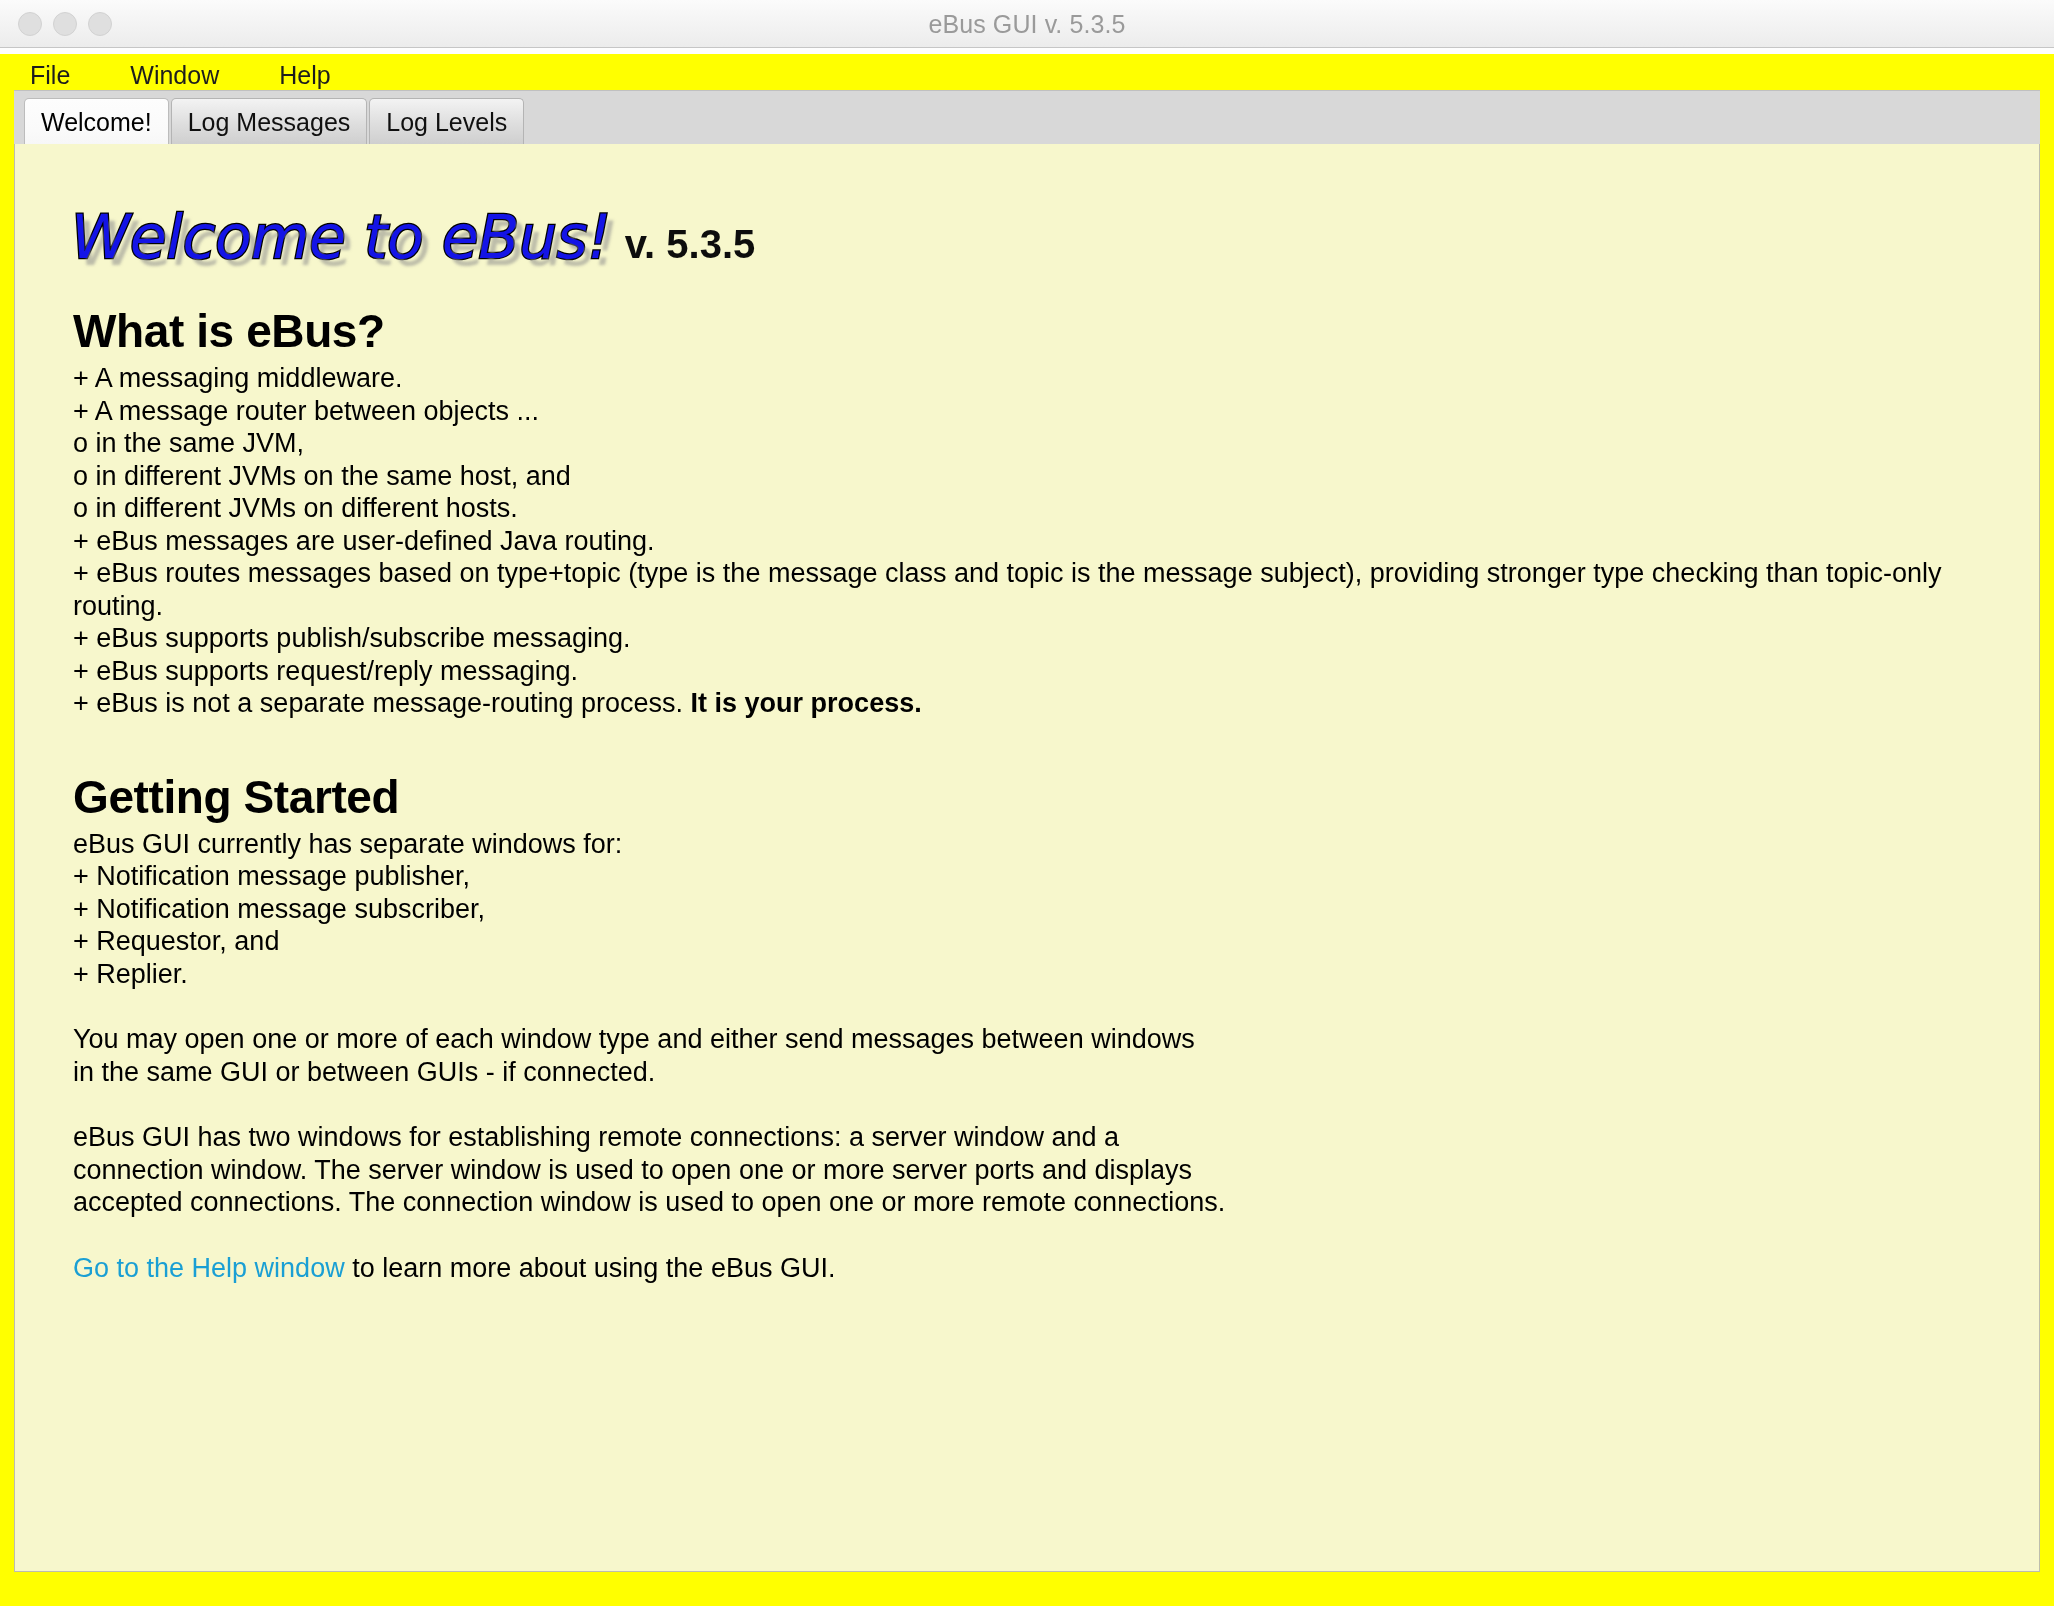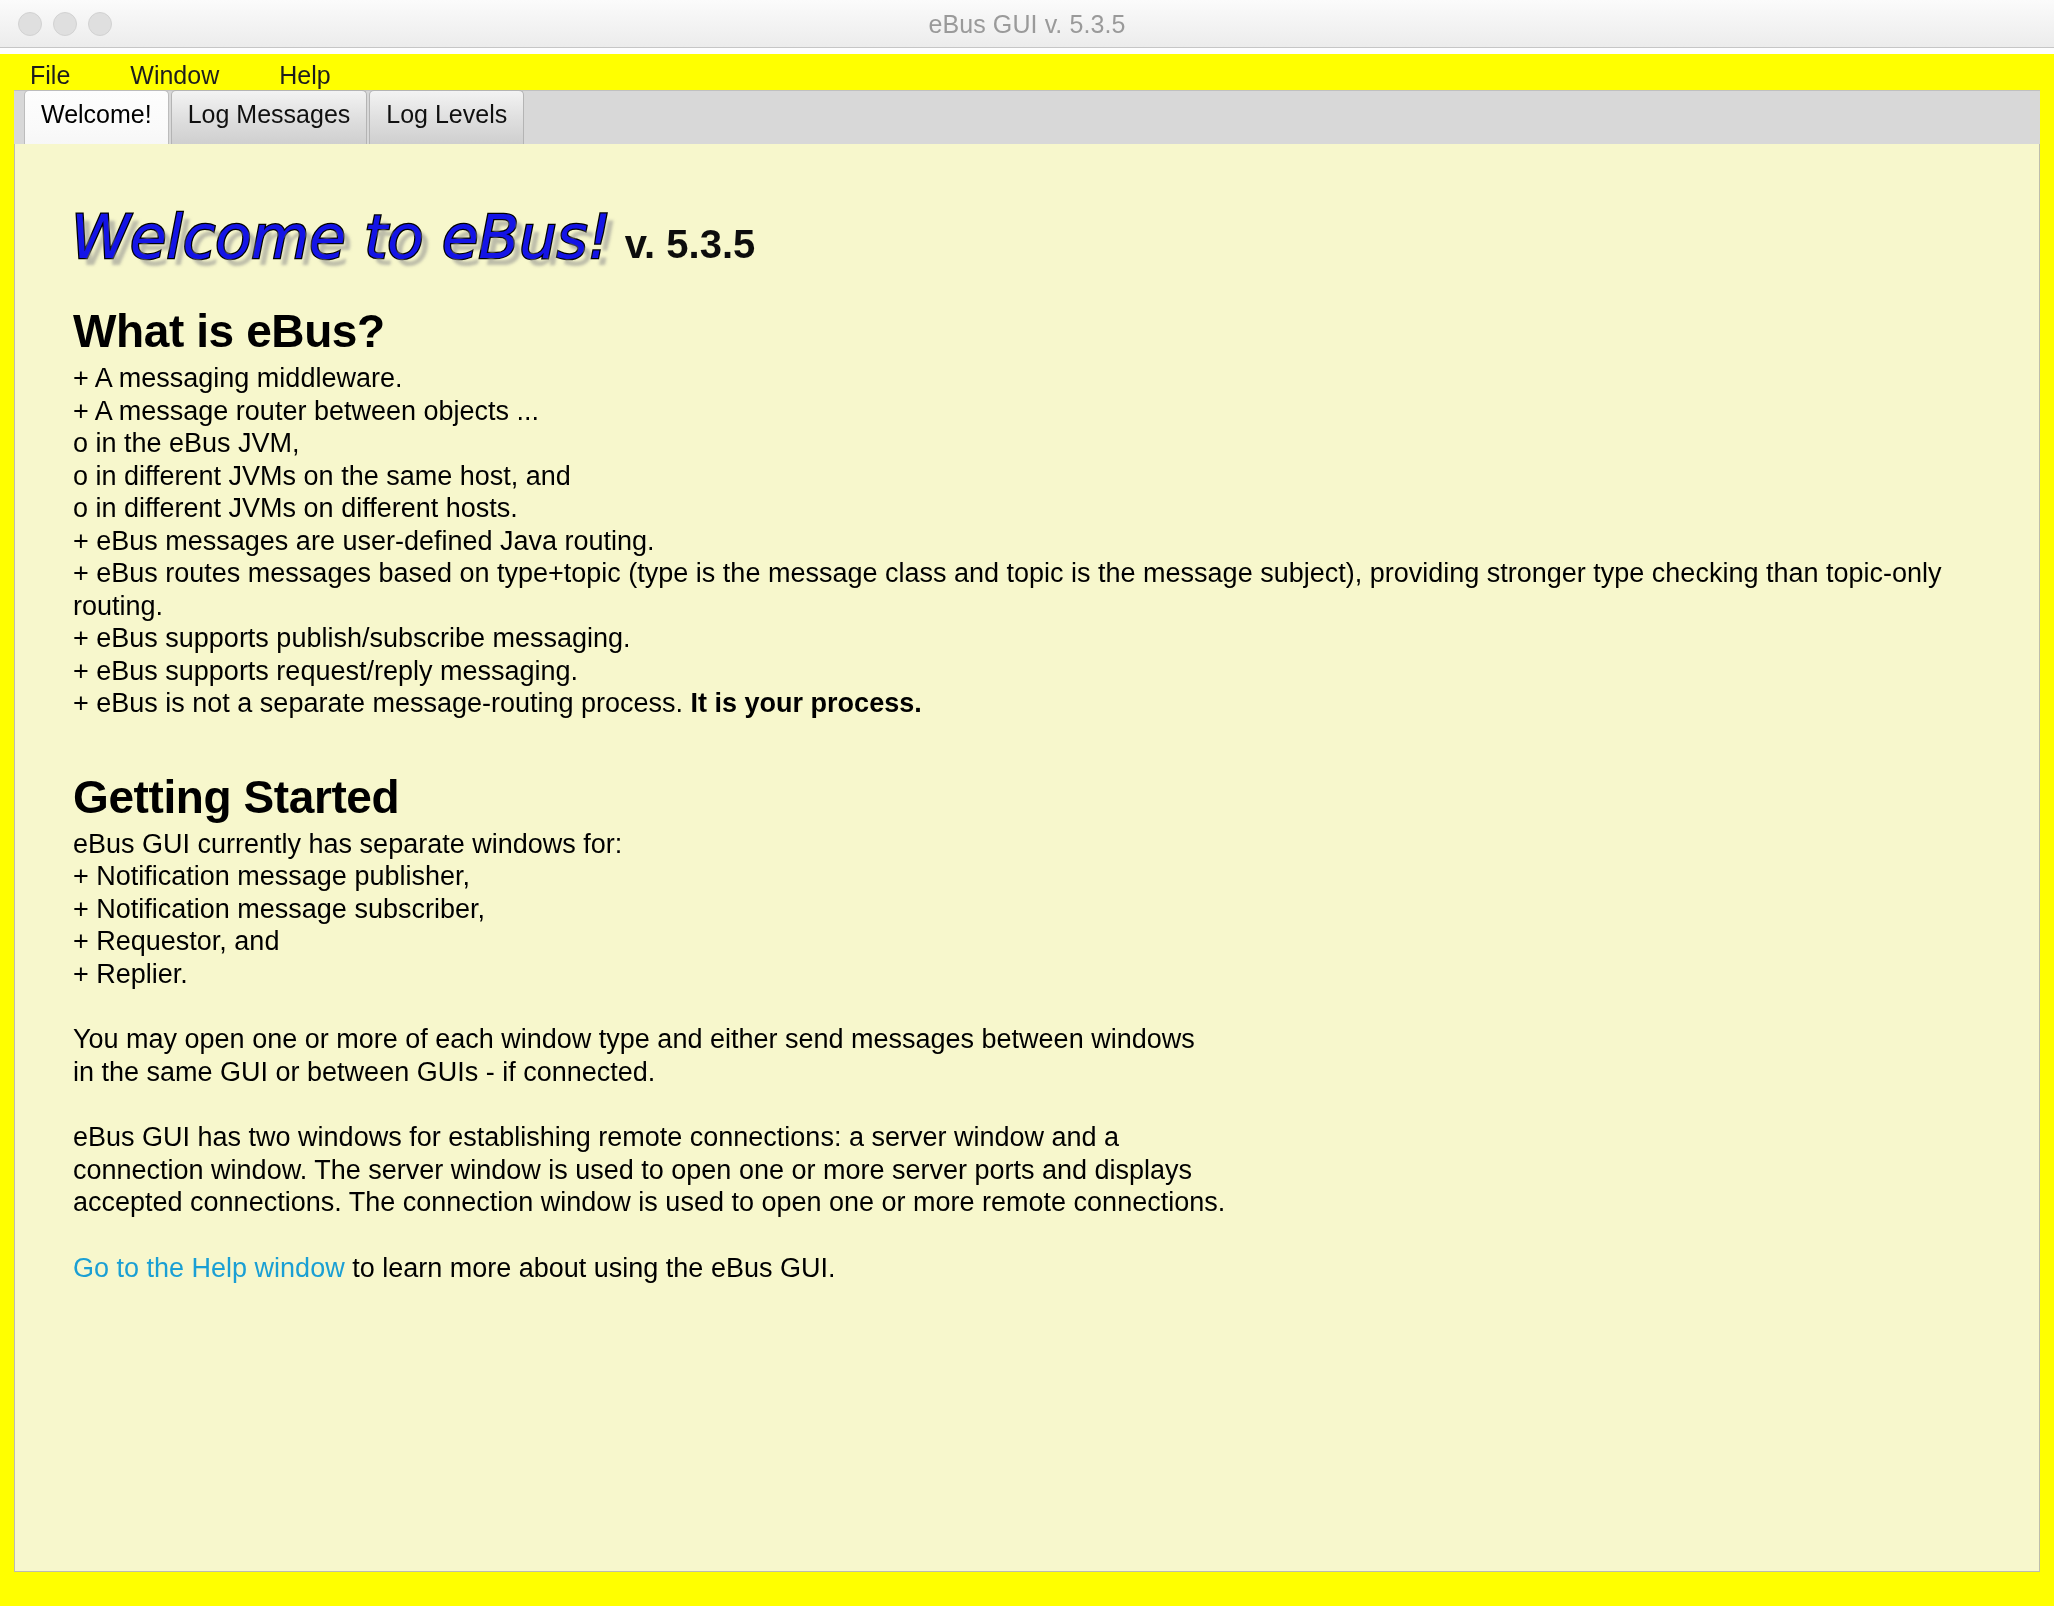--- a/index.html
+++ b/index.html
@@ -94,21 +94,21 @@
     left: 0; top: 0;
     width: 2026px; height: 54px;
     background: #d8d8d8;
     border-top: 1px solid #c0c0c0;
     box-sizing: border-box;
     display: flex;
     align-items: flex-end;
     padding-left: 10px;
   }
   .tab {
-    height: 54px;
+    height: 46px;
     line-height: 46px;
     padding: 0 16px;
     margin-right: 2px;
     font-size: 25px;
     color: #101010;
     border: 1px solid #b4b4b4;
     border-bottom: none;
     border-radius: 5px 5px 0 0;
     background: linear-gradient(to bottom, #f3f3f3 0%, #dedede 55%, #cfcfcf 100%);
     box-sizing: border-box;
@@ -229,21 +229,21 @@
           <span id="logo-text">Welcome to eBus!</span>
           <span id="logo-version">v. 5.3.5</span>
         </div>
 
         <div class="doc">
 
           <h2 class="section">What is eBus?</h2>
 
           <div class="para bullet">+ A messaging middleware.</div>
           <div class="para bullet">+ A message router between objects ...</div>
-          <div class="para subbullet">o in the eBus JVM,</div>
+          <div class="para subbullet">o in the same JVM,</div>
           <div class="para subbullet">o in different JVMs on the same host, and</div>
           <div class="para subbullet">o in different JVMs on different hosts.</div>
           <div class="para bullet">+ eBus messages are user-defined Java routing.</div>
           <div class="para bullet"><span>+ eBus routes messages based on type+topic (type is the message class and topic is the message subject), providing stronger type checking than topic-only routing.</span></div>
           <div class="para bullet">+ eBus supports publish/subscribe messaging.</div>
           <div class="para bullet">+ eBus supports request/reply messaging.</div>
           <div class="para bullet"><span>+ eBus is not a separate message-routing process. </span><b class="strong">It is your process.</b></div>
 
           <div class="spacer-lg"></div>
 

